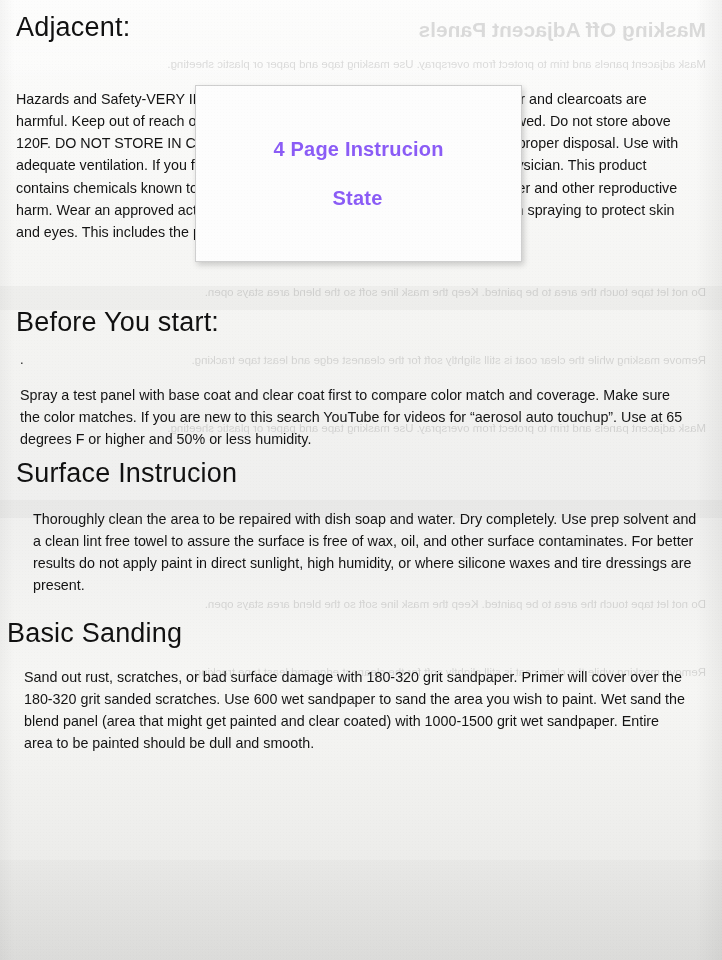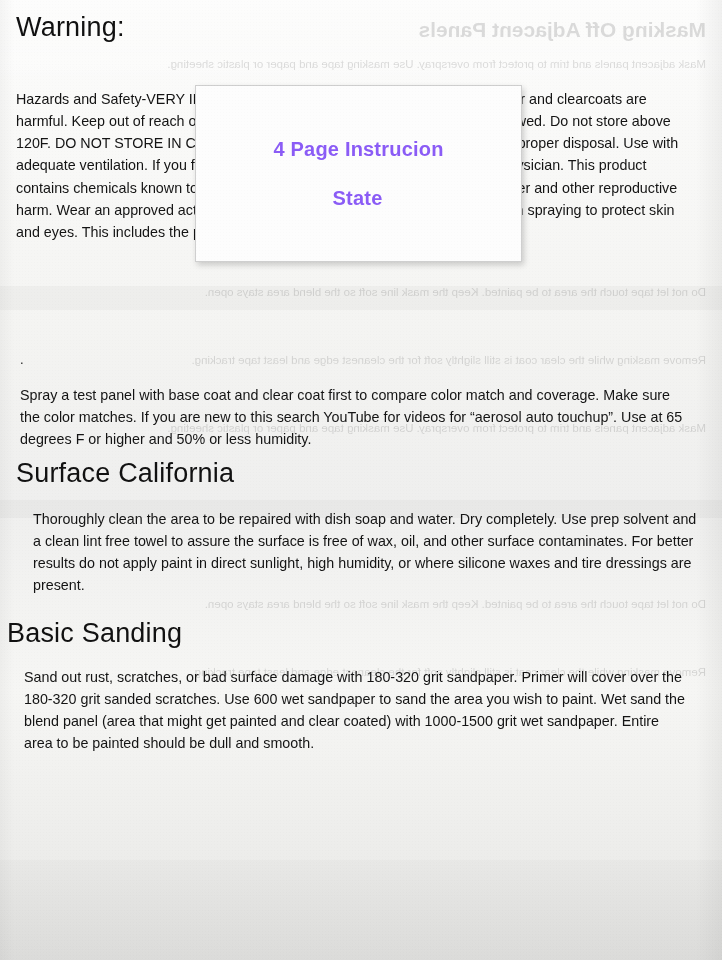--- a/index.html
+++ b/index.html
@@ -153,27 +153,28 @@
   <div class="bl bl-p" style="left:16px; top:56px;">Mask adjacent panels and trim to protect from overspray. Use masking tape and paper or plastic sheeting.</div>
   <div class="bl bl-p" style="left:16px; top:284px;">Do not let tape touch the area to be painted. Keep the mask line soft so the blend area stays open.</div>
   <div class="bl bl-p" style="left:16px; top:352px;">Remove masking while the clear coat is still slightly soft for the cleanest edge and least tape tracking.</div>
   <div class="bl bl-p" style="left:16px; top:420px;">Mask adjacent panels and trim to protect from overspray. Use masking tape and paper or plastic sheeting.</div>
   <div class="bl bl-p" style="left:16px; top:596px;">Do not let tape touch the area to be painted. Keep the mask line soft so the blend area stays open.</div>
   <div class="bl bl-p" style="left:16px; top:664px;">Remove masking while the clear coat is still slightly soft for the cleanest edge and least tape tracking.</div>
 </div>
 
 <div id="content">
 
-  <h1 class="sec" id="warning-title">Warning:</h1>
+  <h1 class="sec" id="warning-title">Adjacent:</h1>
   <p class="body" id="warning-text">Hazards and Safety-VERY IMPORTANT. Aerosol touch-up paint including primer and clearcoats are harmful. Keep out of reach of children. Call a physician IMMEDIATELY if swallowed. Do not store above 120F. DO NOT STORE IN CAR and avoid freezing. Follow local regulations for proper disposal. Use with adequate ventilation. If you feel dizzy, stop product use immediately and call physician. This product contains chemicals known to the State of California to cause birth defects, cancer and other reproductive harm. Wear an approved active paint respirator and WEAR safety goggles when spraying to protect skin and eyes. This includes the primer, paint and clearcoat.</p>
 
+  <h1 class="sec" id="before-title">Before You start:</h1>
   <div id="before-dot">.</div>
   <p class="body" id="before-text">Spray a test panel with base coat and clear coat first to compare color match and coverage. Make sure the color matches.  If you are new to this search YouTube for videos for “aerosol auto touchup”.  Use at 65 degrees F or higher and 50% or less humidity.</p>
 
-  <h1 class="sec" id="surface-title">Surface California</h1>
+  <h1 class="sec" id="surface-title">Surface Instrucion</h1>
   <p class="body" id="surface-text">Thoroughly clean the area to be repaired with dish soap and water.  Dry completely. Use prep solvent and a clean lint free towel to assure the surface is free of wax, oil, and other surface contaminates. For better results do not apply paint in direct sunlight, high humidity, or where silicone waxes and tire dressings are present.</p>
 
   <h1 class="sec" id="sanding-title">Basic Sanding</h1>
   <p class="body" id="sanding-text">Sand out rust, scratches, or bad surface damage with 180-320 grit sandpaper. Primer will cover over the 180-320 grit sanded scratches. Use 600 wet sandpaper to sand the area you wish to paint. Wet sand the blend panel (area that might get painted and clear coated) with 1000-1500 grit wet sandpaper. Entire area to be painted should be dull and smooth.</p>
 
 </div>
 
 <div id="sticker">
   <div class="line l1">4 Page Instrucion</div>
   <div class="line l2">State</div>

